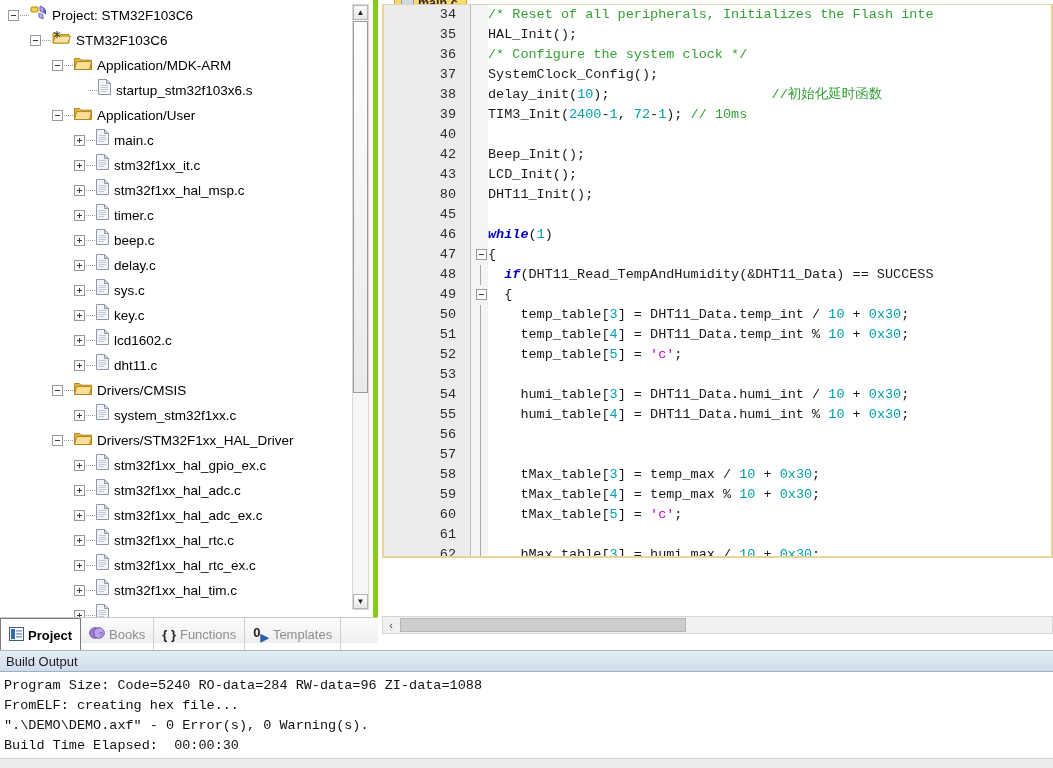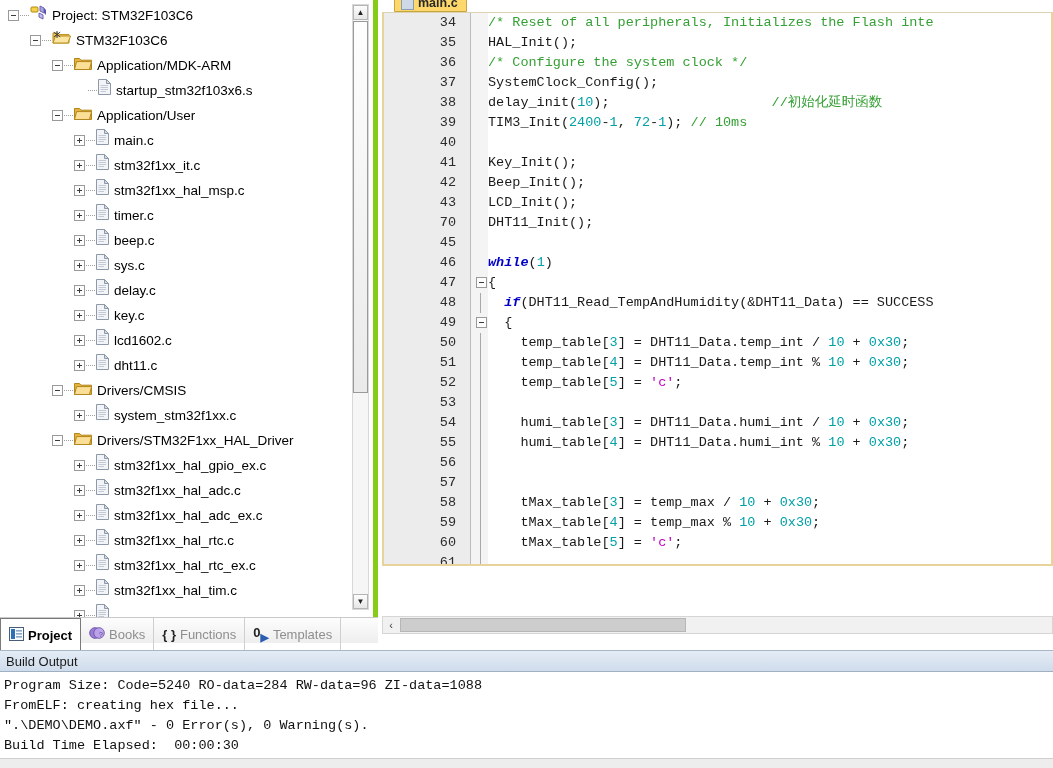--- a/index.html
+++ b/index.html
@@ -88,21 +88,21 @@
   #doc-tab{
     position:absolute; left:14px; top:-10px; height:22px;
     background:#ffd86b; border:1px solid #c6a43f;
     border-radius:3px 3px 0 0;
     display:flex; align-items:flex-end; gap:4px; padding:0 8px 1px 6px;
     font-size:12.5px; font-weight:bold; color:#2a2a2a;
   }
   .tabicon{ width:13px; height:11px; background:#cfd8e6; border:1px solid #8a9bb4; }
 
   #editor{
-    position:absolute; left:2px; top:12px; width:671px; height:554px;
+    position:absolute; left:2px; top:4px; width:671px; height:554px;
     border:2px solid #e8d49a; border-top:1px solid #ddd3b2;
     background:#ffffff; overflow:hidden;
   }
   #gutter{
     position:absolute; left:0; top:0; width:86px; height:100%;
     background:#ececec;
   }
   #foldbar{
     position:absolute; left:86px; top:0; width:18px; height:100%;
     background:#f4f4f4; border-left:1px solid #bdbdbd;
@@ -347,37 +347,37 @@
           <span class="ico"><svg width="13" height="16" viewBox="0 0 13 16">
               <path d="M0.5 0.5 L8.5 0.5 L12.5 4.5 L12.5 15.5 L0.5 15.5 Z" fill="#f2f4f8" stroke="#8d98a8"></path>
               <path d="M8.5 0.5 L8.5 4.5 L12.5 4.5 Z" fill="#d5dbe6" stroke="#8d98a8"></path>
               <g stroke="#c3cad6">
                 <line x1="2.5" y1="6.5" x2="10" y2="6.5"></line>
                 <line x1="2.5" y1="8.5" x2="10" y2="8.5"></line>
                 <line x1="2.5" y1="10.5" x2="10" y2="10.5"></line>
                 <line x1="2.5" y1="12.5" x2="8" y2="12.5"></line>
               </g>
             </svg></span>
+          <span class="lbl">delay.c</span>
+        </div>
+        <div class="trow">
+          <span style="display:inline-block;width:74px;height:25px"></span>
+          <span class="pm plus"></span>
+          <span class="dotlead"></span>
+          <span class="ico"><svg width="13" height="16" viewBox="0 0 13 16">
+              <path d="M0.5 0.5 L8.5 0.5 L12.5 4.5 L12.5 15.5 L0.5 15.5 Z" fill="#f2f4f8" stroke="#8d98a8"></path>
+              <path d="M8.5 0.5 L8.5 4.5 L12.5 4.5 Z" fill="#d5dbe6" stroke="#8d98a8"></path>
+              <g stroke="#c3cad6">
+                <line x1="2.5" y1="6.5" x2="10" y2="6.5"></line>
+                <line x1="2.5" y1="8.5" x2="10" y2="8.5"></line>
+                <line x1="2.5" y1="10.5" x2="10" y2="10.5"></line>
+                <line x1="2.5" y1="12.5" x2="8" y2="12.5"></line>
+              </g>
+            </svg></span>
           <span class="lbl">sys.c</span>
-        </div>
-        <div class="trow">
-          <span style="display:inline-block;width:74px;height:25px"></span>
-          <span class="pm plus"></span>
-          <span class="dotlead"></span>
-          <span class="ico"><svg width="13" height="16" viewBox="0 0 13 16">
-              <path d="M0.5 0.5 L8.5 0.5 L12.5 4.5 L12.5 15.5 L0.5 15.5 Z" fill="#f2f4f8" stroke="#8d98a8"></path>
-              <path d="M8.5 0.5 L8.5 4.5 L12.5 4.5 Z" fill="#d5dbe6" stroke="#8d98a8"></path>
-              <g stroke="#c3cad6">
-                <line x1="2.5" y1="6.5" x2="10" y2="6.5"></line>
-                <line x1="2.5" y1="8.5" x2="10" y2="8.5"></line>
-                <line x1="2.5" y1="10.5" x2="10" y2="10.5"></line>
-                <line x1="2.5" y1="12.5" x2="8" y2="12.5"></line>
-              </g>
-            </svg></span>
-          <span class="lbl">delay.c</span>
         </div>
         <div class="trow">
           <span style="display:inline-block;width:74px;height:25px"></span>
           <span class="pm plus"></span>
           <span class="dotlead"></span>
           <span class="ico"><svg width="13" height="16" viewBox="0 0 13 16">
               <path d="M0.5 0.5 L8.5 0.5 L12.5 4.5 L12.5 15.5 L0.5 15.5 Z" fill="#f2f4f8" stroke="#8d98a8"></path>
               <path d="M8.5 0.5 L8.5 4.5 L12.5 4.5 Z" fill="#d5dbe6" stroke="#8d98a8"></path>
               <g stroke="#c3cad6">
                 <line x1="2.5" y1="6.5" x2="10" y2="6.5"></line>
@@ -619,24 +619,23 @@
       <div id="gutter"></div>
       <div id="foldbar"></div>
       <div id="codearea">
           <div class="cline"><span class="lnum">34</span><span class="ctext"><span class="cm">/* Reset of all peripherals, Initializes the Flash inte</span></span></div>
           <div class="cline"><span class="lnum">35</span><span class="ctext"><span>HAL_Init();</span></span></div>
           <div class="cline"><span class="lnum">36</span><span class="ctext"><span class="cm">/* Configure the system clock */</span></span></div>
           <div class="cline"><span class="lnum">37</span><span class="ctext"><span>SystemClock_Config();</span></span></div>
           <div class="cline"><span class="lnum">38</span><span class="ctext"><span>delay_init(</span><span class="num">10</span><span>);                    </span><span class="cm">//初始化延时函数</span></span></div>
           <div class="cline"><span class="lnum">39</span><span class="ctext"><span>TIM3_Init(</span><span class="num">2400</span><span>-</span><span class="num">1</span><span>, </span><span class="num">72</span><span>-</span><span class="num">1</span><span>); </span><span class="cm">// 10ms</span></span></div>
           <div class="cline"><span class="lnum">40</span><span class="ctext"><span></span></span></div>
-          <div class="cline"><span class="lnum">41</span><span class="ctext"><span>Key_Init();</span></span></div>
           <div class="cline"><span class="lnum">42</span><span class="ctext"><span>Beep_Init();</span></span></div>
           <div class="cline"><span class="lnum">43</span><span class="ctext"><span>LCD_Init();</span></span></div>
-          <div class="cline"><span class="lnum">70</span><span class="ctext"><span>DHT11_Init();</span></span></div>
+          <div class="cline"><span class="lnum">80</span><span class="ctext"><span>DHT11_Init();</span></span></div>
           <div class="cline"><span class="lnum">45</span><span class="ctext"><span></span></span></div>
           <div class="cline"><span class="lnum">46</span><span class="ctext"><span class="k">while</span><span>(</span><span class="num">1</span><span>)</span></span></div>
           <div class="cline"><span class="lnum">47</span><span class="fold"></span><span class="ctext"><span>{</span></span></div>
           <div class="cline"><span class="lnum">48</span><span class="foldline" style="top:0;height:20px"></span><span class="ctext"><span>  </span><span class="k">if</span><span>(DHT11_Read_TempAndHumidity(&amp;DHT11_Data) == SUCCESS</span></span></div>
           <div class="cline"><span class="lnum">49</span><span class="fold"></span><span class="ctext"><span>  {</span></span></div>
           <div class="cline"><span class="lnum">50</span><span class="foldline" style="top:0;height:20px"></span><span class="ctext"><span>    temp_table[</span><span class="num">3</span><span>] = DHT11_Data.temp_int / </span><span class="num">10</span><span> + </span><span class="num">0x30</span><span>;</span></span></div>
           <div class="cline"><span class="lnum">51</span><span class="foldline" style="top:0;height:20px"></span><span class="ctext"><span>    temp_table[</span><span class="num">4</span><span>] = DHT11_Data.temp_int % </span><span class="num">10</span><span> + </span><span class="num">0x30</span><span>;</span></span></div>
           <div class="cline"><span class="lnum">52</span><span class="foldline" style="top:0;height:20px"></span><span class="ctext"><span>    temp_table[</span><span class="num">5</span><span>] = </span><span class="chr">'c'</span><span>;</span></span></div>
           <div class="cline"><span class="lnum">53</span><span class="foldline" style="top:0;height:20px"></span><span class="ctext"><span></span></span></div>
           <div class="cline"><span class="lnum">54</span><span class="foldline" style="top:0;height:20px"></span><span class="ctext"><span>    humi_table[</span><span class="num">3</span><span>] = DHT11_Data.humi_int / </span><span class="num">10</span><span> + </span><span class="num">0x30</span><span>;</span></span></div>

